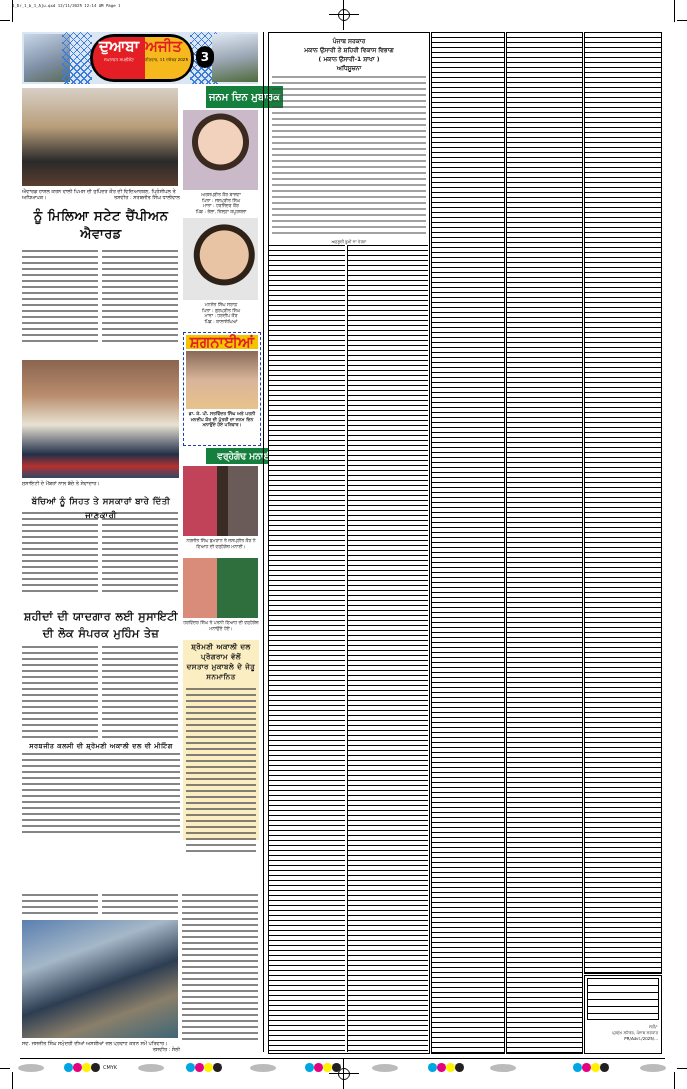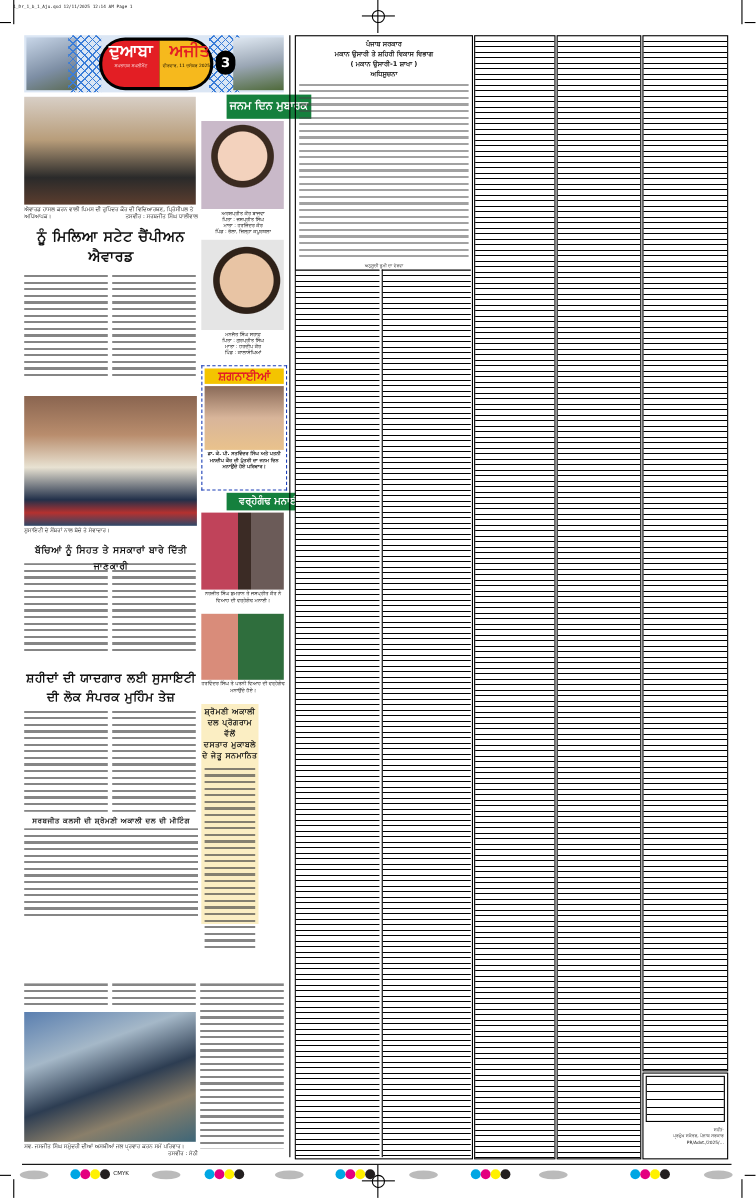--- a/index.html
+++ b/index.html
@@ -10,21 +10,21 @@
   .reg .h{position:absolute;left:0;top:14px;width:30px;height:1px;background:#000;}
   .reg .v{position:absolute;left:14px;top:0;width:1px;height:30px;background:#000;}
   .reg .c{position:absolute;left:9px;top:9px;width:10px;height:10px;border:1px solid #000;border-radius:50%;}
   .crop{background:#000;}
   
   .mast{left:22px;top:32px;width:236px;height:52px;background:#dbe6f4;overflow:hidden;}
   .mast .pic{position:absolute;top:2px;width:46px;height:48px;background:linear-gradient(160deg,#c8d6e8,#7d8ea4 60%,#5a6a54);}
   .mast .lattice{position:absolute;top:0;width:30px;height:52px;background:repeating-linear-gradient(45deg,transparent 0 4px,#3b7dd8 4px 5px),repeating-linear-gradient(-45deg,transparent 0 4px,#3b7dd8 4px 5px);}
   .mast .oval{position:absolute;left:68px;top:2px;width:104px;height:48px;border-radius:24px;background:#000;overflow:hidden;}
   .mast .red{position:absolute;left:3px;top:3px;width:52px;height:42px;background:#e31e24;color:#fff;font-weight:bold;font-size:15px;text-align:center;border-radius:20px 0 0 20px;}
-  .mast .yel{position:absolute;left:55px;top:3px;width:46px;height:42px;background:#f6b91d;color:#e31e24;font-weight:bold;font-size:15px;text-align:right;border-radius:0 20px 20px 0;}
+  .mast .yel{position:absolute;left:55px;top:3px;width:46px;height:42px;background:#f6b91d;color:#e31e24;font-weight:bold;font-size:15px;text-align:left;border-radius:0 20px 20px 0;}
   .mast .sub{display:block;font-size:4px;color:#fff;font-weight:normal;margin-top:2px;}
   .mast .date{display:block;font-size:4px;color:#000;font-weight:normal;margin-top:2px;}
   .mast .pg{position:absolute;left:174px;top:14px;width:18px;height:22px;background:#000;color:#fff;font-weight:bold;font-size:12px;text-align:center;line-height:22px;border-radius:9px;}
   .photo{background:#a88;}
   .cap{font-size:5px;line-height:6px;color:#111;}
   .hl{font-weight:bold;text-align:center;color:#111;letter-spacing:0.5px;}
   .txt{background:repeating-linear-gradient(180deg,#444 0 2px,transparent 2px 6px);opacity:.65;}
   .redhead{background:#15803d;color:#fff;font-weight:bold;text-align:center;margin-left:24px;}
   .yelbox{background:#fbeec3;}
   .rule{background:#000;}
@@ -86,32 +86,32 @@
 </div>
 <div class="abs photo" style="left:183px;top:218px;width:75px;height:82px;background:radial-gradient(circle at 55% 45%,#e8c4a4 0 24px,#2e2118 25px 30px,#e5e5e5 31px);"></div>
 <div class="abs cap" style="left:182px;top:302px;width:78px;text-align:center;font-size:4.5px;line-height:5.5px;">
   <div>ਮਨਜੋਤ ਸਿੰਘ ਸਰਾਫ਼</div>
   <div>ਪਿਤਾ : ਗੁਰਪ੍ਰੀਤ ਸਿੰਘ</div>
   <div>ਮਾਤਾ : ਹਰਦੀਪ ਕੌਰ</div>
   <div>ਪਿੰਡ : ਕਾਲਾਸੰਘਿਆਂ</div>
 </div>
 
 <div class="abs" style="left:183px;top:332px;width:76px;height:112px;border:1px dashed #1c3fb6;background:#fff;">
-  <div style="margin:2px;height:14px;background:#f4c400;color:#e31e24;font-weight:bold;font-size:11px;line-height:14px;text-align:center;">ਸ਼ਗਨਾਈਆਂ</div>
+  <div style="margin:2px;height:14px;background:#f4c400;color:#e31e24;font-weight:bold;font-size:15px;line-height:14px;text-align:center;">ਸ਼ਗਨਾਈਆਂ</div>
   <div style="margin:0 2px;height:58px;background:linear-gradient(180deg,#8a6a58,#d8b59a 50%,#e9c28c);"></div>
   <div class="cap" style="margin:2px;text-align:center;font-size:4.5px;line-height:5.5px;font-weight:bold;">ਡਾ. ਕੇ. ਪੀ. ਸਤਵਿੰਦਰ ਸਿੰਘ ਅਤੇ ਪਤਨੀ ਮਨਦੀਪ ਕੌਰ ਦੀ ਪੁੱਤਰੀ ਦਾ ਜਨਮ ਦਿਨ ਮਨਾਉਂਦੇ ਹੋਏ ਪਰਿਵਾਰ।</div>
 </div>
 
 <div class="abs redhead" style="left:182px;top:448px;width:77px;height:16px;font-size:9px;line-height:16px;">ਵਰ੍ਹੇਗੰਢ ਮਨਾਈ</div>
 <div class="abs photo" style="left:183px;top:466px;width:75px;height:70px;background:linear-gradient(90deg,#c0435a 0 45%,#3b2b25 45% 60%,#6b5b58 60%);"></div>
 <div class="abs cap" style="left:182px;top:538px;width:78px;text-align:center;font-size:4.5px;line-height:5.5px;">ਨਰਜੀਤ ਸਿੰਘ ਬੁਮਰਾਨ ਤੇ ਜਸਪ੍ਰੀਤ ਕੌਰ ਨੇ ਵਿਆਹ ਦੀ ਵਰ੍ਹੇਗੰਢ ਮਨਾਈ।</div>
 <div class="abs photo" style="left:183px;top:558px;width:75px;height:60px;background:linear-gradient(90deg,#d98c7a 0 45%,#2f6e3d 45% 100%);"></div>
 <div class="abs cap" style="left:182px;top:620px;width:78px;text-align:center;font-size:4.5px;line-height:5.5px;">ਹਰਵਿੰਦਰ ਸਿੰਘ ਤੇ ਪਤਨੀ ਵਿਆਹ ਦੀ ਵਰ੍ਹੇਗੰਢ ਮਨਾਉਂਦੇ ਹੋਏ।</div>
 
-<div class="abs yelbox" style="left:183px;top:640px;width:52px;height:200px;">
+<div class="abs yelbox" style="left:183px;top:640px;width:76px;height:200px;">
   <div class="hl" style="font-size:7px;line-height:10px;padding-top:2px;">
     <div>ਸ਼੍ਰੋਮਣੀ ਅਕਾਲੀ ਦਲ ਪ੍ਰੋਗਰਾਮ ਵੱਲੋਂ</div>
     <div>ਦਸਤਾਰ ਮੁਕਾਬਲੇ ਦੇ ਜੇਤੂ ਸਨਮਾਨਿਤ</div>
   </div>
   <div class="txt" style="margin:6px 3px 0;height:165px;"></div>
 </div>
 
 <div class="abs photo" style="left:22px;top:360px;width:157px;height:118px;background:linear-gradient(180deg,#8a6550 0%,#b98d6d 30%,#e8e2d2 55%,#22304a 80%,#b5312f 90%,#2e4868);"></div>
 <div class="abs cap" style="left:22px;top:480px;width:157px;">ਸੁਸਾਇਟੀ ਦੇ ਮੈਂਬਰਾਂ ਨਾਲ ਬੱਚੇ ਤੇ ਸੇਵਾਦਾਰ।</div>
 <div class="abs hl" style="left:22px;top:494px;width:158px;font-size:8.5px;line-height:14px;">ਬੱਚਿਆਂ ਨੂੰ ਸਿਹਤ ਤੇ ਸਸਕਾਰਾਂ ਬਾਰੇ ਦਿੱਤੀ ਜਾਣਕਾਰੀ</div>

